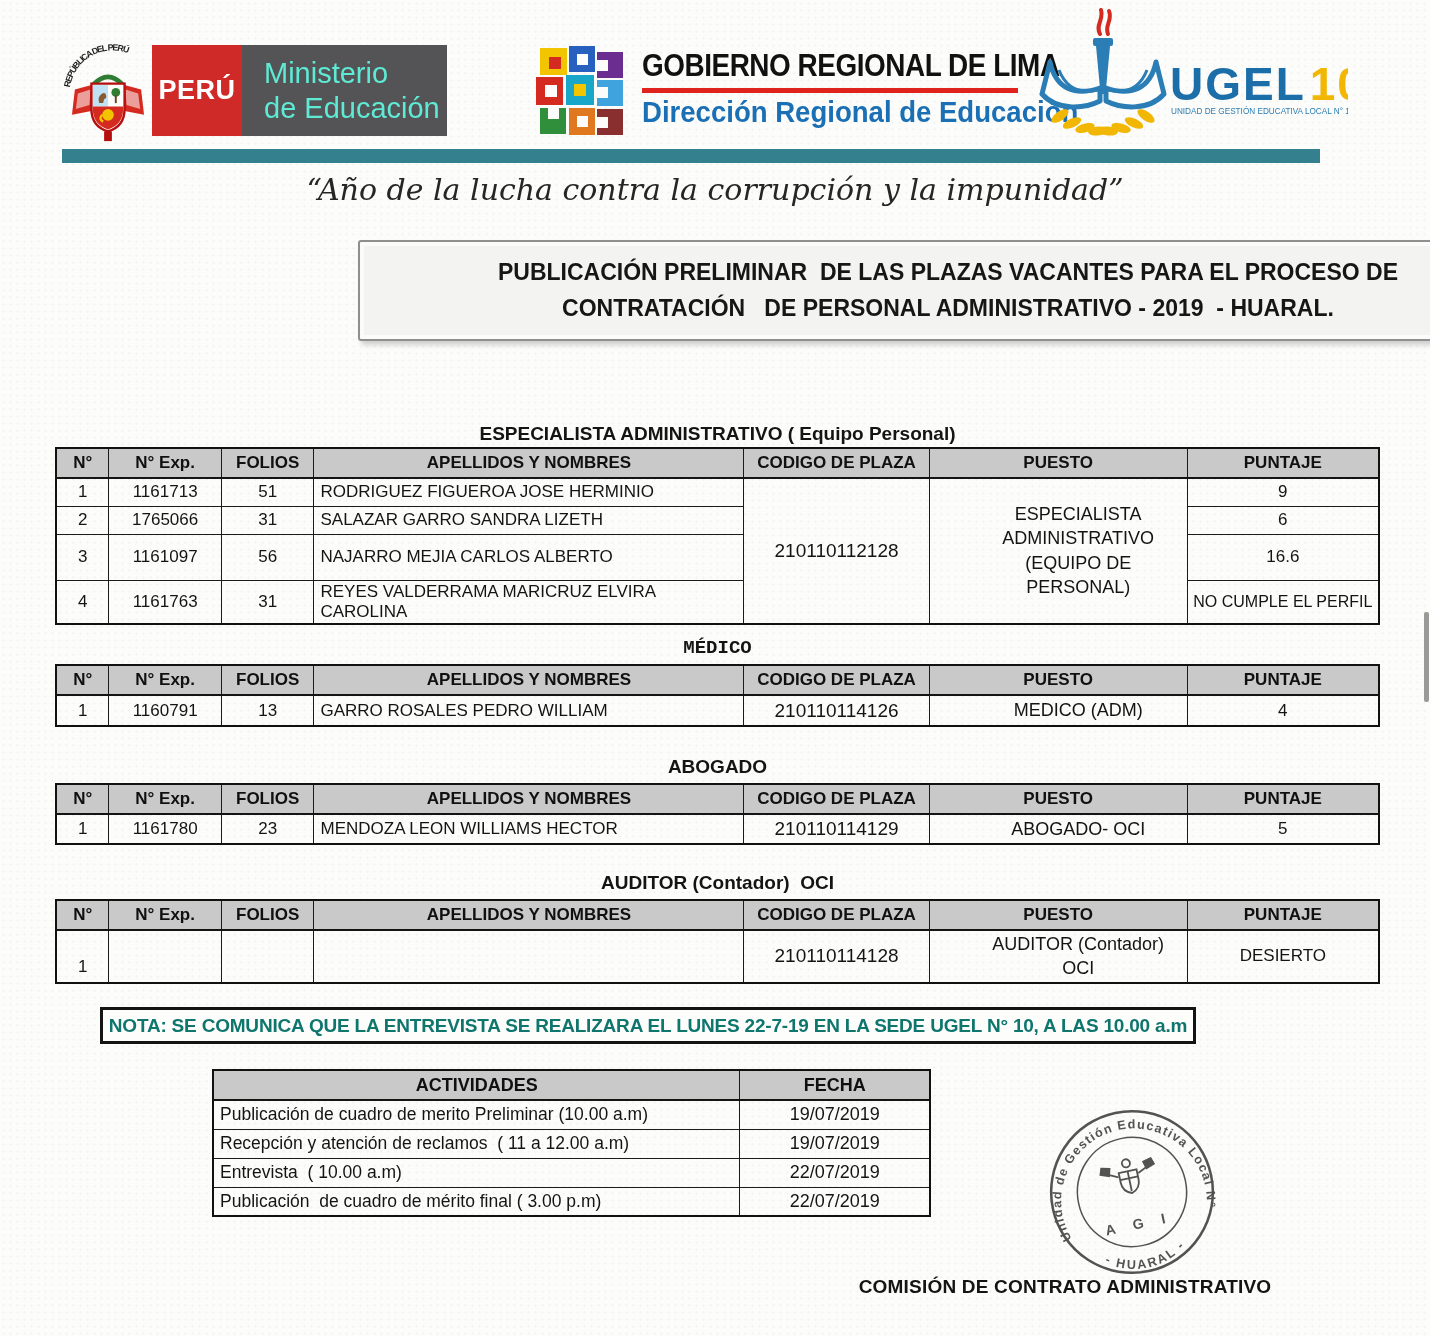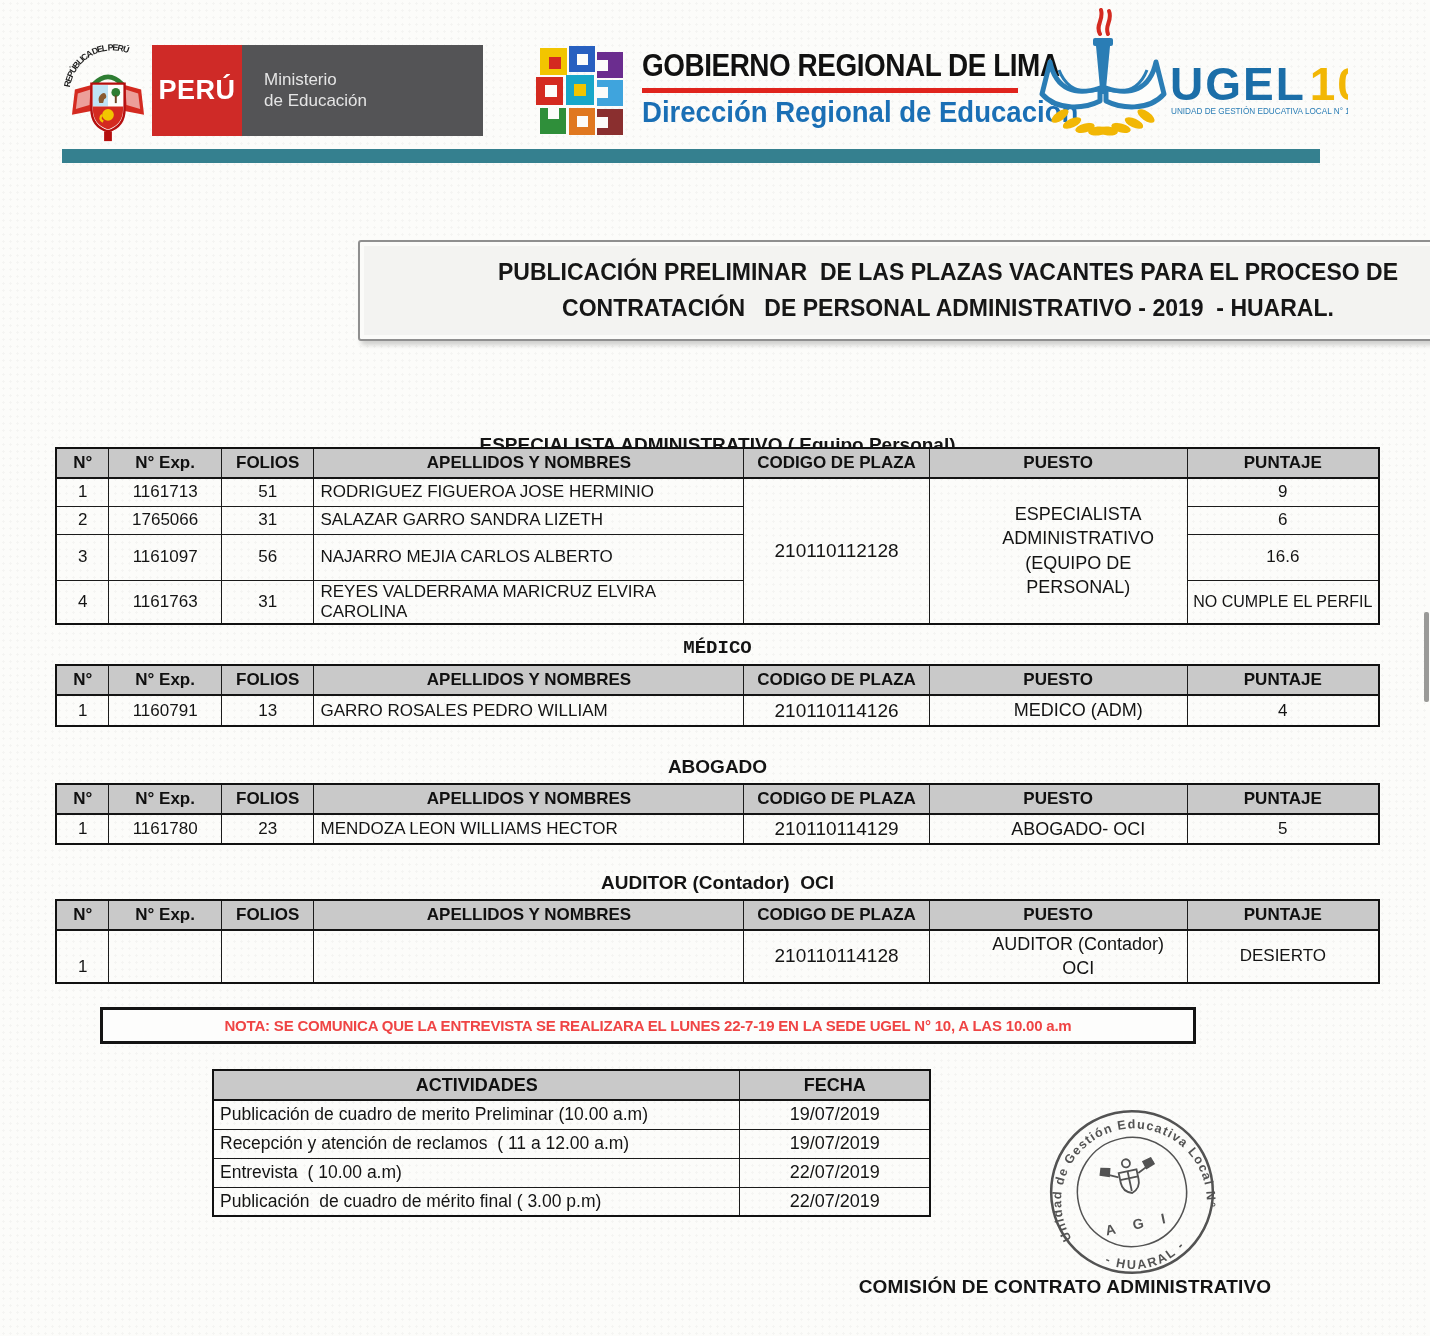--- a/index.html
+++ b/index.html
@@ -11,23 +11,23 @@
     background-size:7px 7px;
     overflow:hidden; color:#1a1a1a;
   }
   .abs{ position:absolute; }
 
   
   .escudo{ left:64px; top:33px; width:88px; height:112px; }
   .peru-box{ left:152px; top:45px; width:90px; height:91px; background:#cf2a27;
     display:flex; align-items:center; justify-content:center;
     color:#fff; font-size:27px; font-weight:bold; letter-spacing:.5px; }
-  .ministry-box{ left:242px; top:45px; width:241px; height:91px; background:#545456;
+  .ministry-box{ left:242px; top:45px; width:205px; height:91px; background:#545456;
     display:flex; flex-direction:column; justify-content:center; padding-left:22px;
-    color:#e5e5e5; font-size:17px; line-height:1.18; }
+    color:#5eead4; font-size:29px; line-height:1.18; }
   .drelp-mosaic{ left:536px; top:46px; width:92px; height:90px; }
   .mos{ position:absolute; }
   .mos .notch{ position:absolute; background:#fcfcfa; }
   .drelp-text{ left:642px; top:48px; width:390px; }
   .gob-title{ font-size:31px; font-weight:800; color:#111; white-space:nowrap;
     transform:scaleX(.9); transform-origin:left; letter-spacing:-.5px; }
   .red-divider{ width:376px; height:5px; background:#e0241d; margin:4px 0 3px 0; }
   .gob-sub{ font-size:29px; font-weight:bold; color:#1a6fb5; white-space:nowrap;
     transform:scaleX(.95); transform-origin:left; }
   .ugel-logo{ left:1038px; top:8px; width:310px; height:140px; }
@@ -55,26 +55,26 @@
     font-size:17px; font-weight:bold; height:30px; color:#101010; }
   .roster td{ border:1px solid #1b1b1b; font-size:17px; text-align:center; padding:1px 4px; color:#141414; }
   .roster{ border:2px solid #111; }
   .roster td.name{ text-align:left; padding-left:6px; }
   .roster td.codigo{ font-size:19px; }
   .roster td.puesto{ font-size:18px; line-height:1.35;padding-left:44px; }
   tr.h28{ height:28px; } tr.h30{ height:30px; } tr.h31{ height:31px; }
   tr.h46{ height:46px; } tr.h49{ height:49px; }
   .tbl1{ left:55px; top:447px; } .tbl2{ left:55px; top:664px; }
   .tbl3{ left:55px; top:783px; } .tbl4{ left:55px; top:899px; }
-  .t1{ top:434px; } .t2{ top:637px;font-family:Liberation Mono, monospace; } .t3{ top:756px; } .t4{ top:872px; }
+  .t1{ top:423px; } .t2{ top:637px;font-family:Liberation Mono, monospace; } .t3{ top:756px; } .t4{ top:872px; }
 
   
   .nota-box{ left:100px; top:1007px; width:1096px; height:37px; border:3px solid #141414;
     background:#fdfdfc; display:flex; align-items:center; justify-content:center; }
-  .nota-text{ font-size:15px; font-weight:600; letter-spacing:-.2px; color:#ef4444; }
+  .nota-text{ font-size:19px; font-weight:600; letter-spacing:-.2px; color:#0f766e; }
 
   
   .act{ left:212px; top:1069px; width:719px; border:2px solid #111; }
   .act col.a0{ width:73.5%; } .act col.a1{ width:26.5%; }
   .act th{ background:#c9c9c9; border:1px solid #1b1b1b; border-bottom:2px solid #141414;
     font-size:18px; font-weight:bold; height:30px; color:#101010; }
   .act td{ border:1px solid #1b1b1b; font-size:17.5px; height:29px; padding:1px 6px; color:#141414; }
   .act td.date{ text-align:center; font-size:18px; }
 
   
@@ -177,20 +177,21 @@
     <path d="M62,26 C57,17 66,12 63,2" fill="none" stroke="#d42a20" stroke-width="4" stroke-linecap="round"></path>
     <path d="M70,26 C66,18 75,12 71,3" fill="none" stroke="#d42a20" stroke-width="4" stroke-linecap="round"></path>
     <text x="132" y="92" font-size="46" font-weight="bold" letter-spacing="2" fill="#1b6ea8">
       <tspan>UGEL</tspan><tspan fill="#f2b705" dx="4">10</tspan>
     </text>
     <text x="133" y="106" font-size="8.2" fill="#2a7db5">UNIDAD DE GESTIÓN EDUCATIVA LOCAL N° 10 - HUARAL</text>
   </svg>
 
   <div class="abs teal-bar"></div>
 
+  <div class="abs quote">“Año de la lucha contra la corrupción y la impunidad”</div>
 
   <div class="abs title-box">
     <div class="prewrap">PUBLICACIÓN PRELIMINAR  DE LAS PLAZAS VACANTES PARA EL PROCESO DE</div>
     <div class="prewrap">CONTRATACIÓN   DE PERSONAL ADMINISTRATIVO - 2019  - HUARAL.</div>
   </div>
 
   <div class="abs sec-title t1 prewrap">ESPECIALISTA ADMINISTRATIVO ( Equipo Personal)</div>
   <table class="abs roster tbl1">
     <colgroup>
         <col class="c0">

